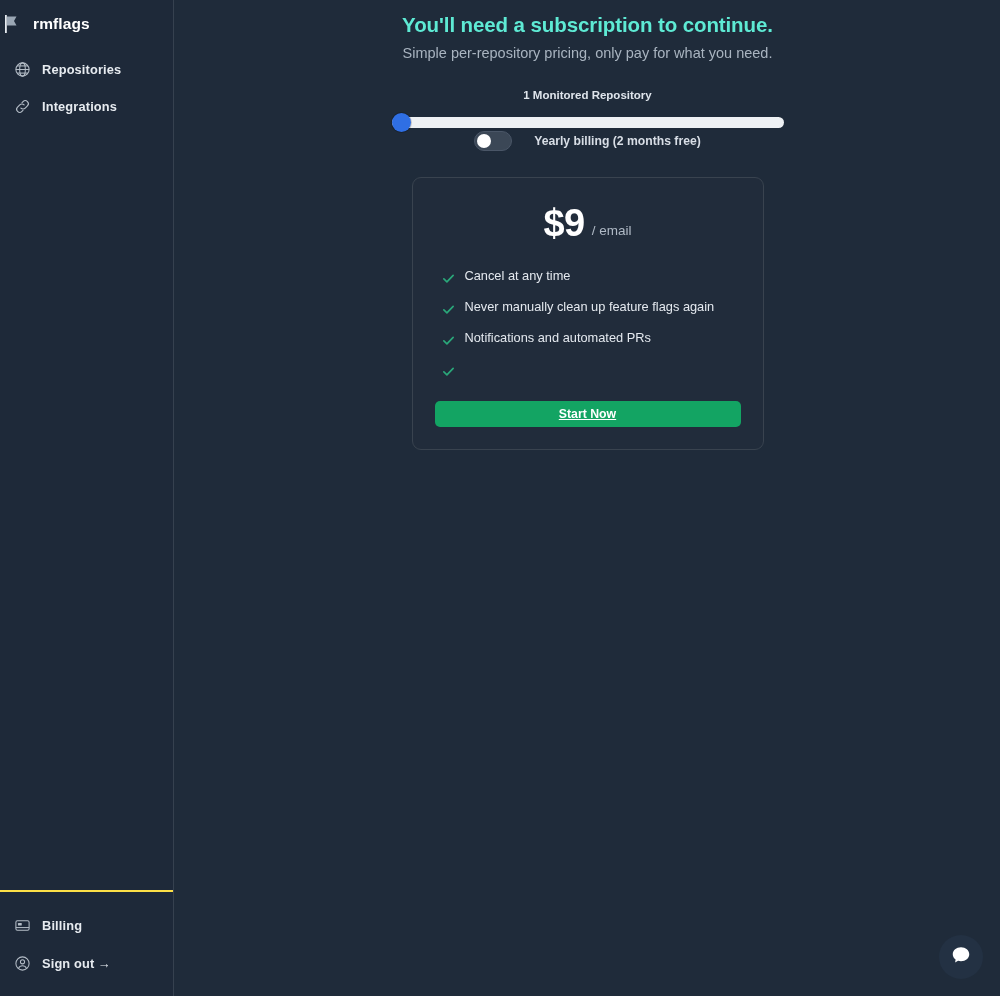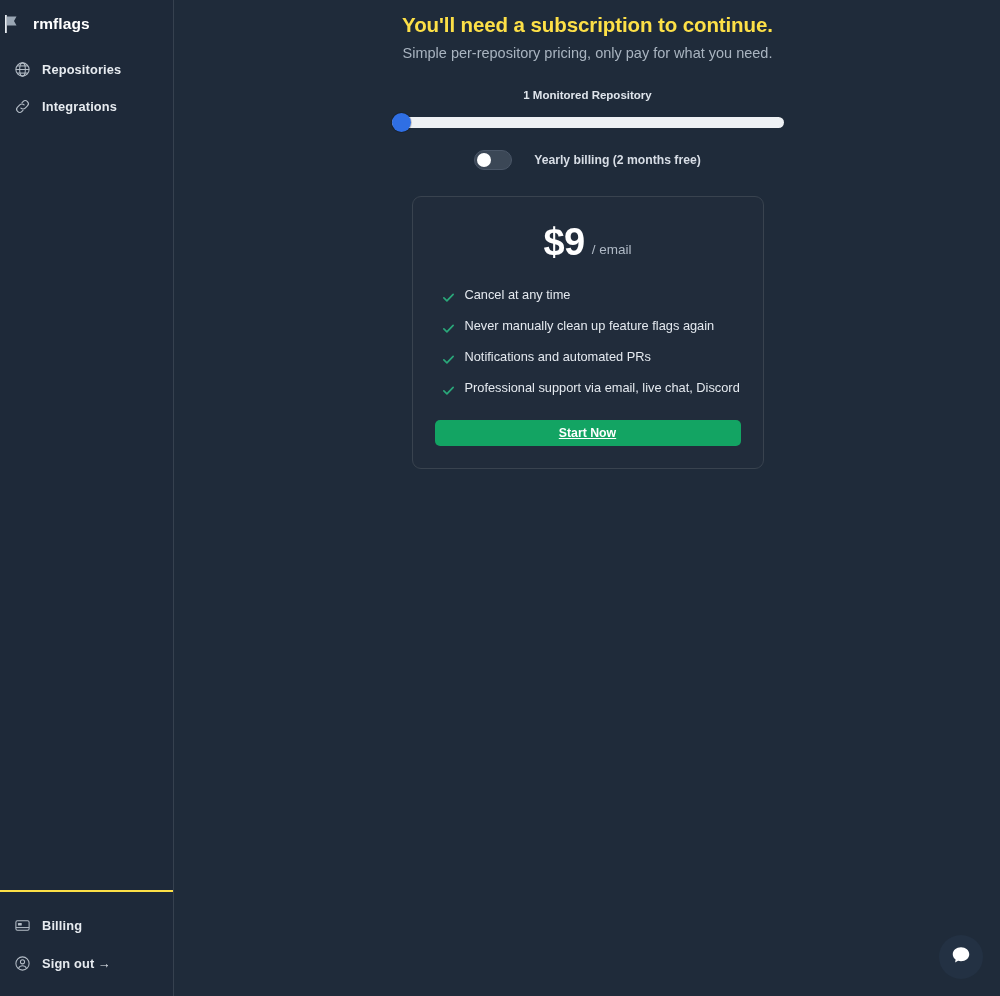--- a/index.html
+++ b/index.html
@@ -50,21 +50,21 @@
     padding-top: 14px; padding-bottom: 14px;
   }
   .nav-bottom .nav-item { height: 38px; }
 
   
   .main {
     position: absolute; left: 175px; top: 0;
     width: 825px; height: 996px;
   }
   .headline {
-    text-align: center; color: #fde047;
+    text-align: center; color: #5eead4;
     font-size: 20.5px; font-weight: bold;
     margin-top: 13px; letter-spacing: -.1px;
   }
   .subhead {
     text-align: center; color: #a9b4c0;
     font-size: 14.5px; font-weight: normal;
     margin-top: 8px;
   }
 
   
@@ -87,21 +87,21 @@
     position: absolute; left: 0; top: 0;
     width: 19px; height: 19px; border-radius: 50%;
     background: #2f6fe4;
     box-shadow: 0 0 0 1px rgba(0,0,0,.18);
     cursor: pointer;
   }
 
   
   .toggle-row {
     display: flex; align-items: center; justify-content: center;
-    gap: 22px; margin-top: 19px;
+    gap: 22px; 
   }
   .toggle {
     position: relative; width: 38px; height: 20px;
     border-radius: 10px; background: #3b4756;
     border: 1px solid #4a5667; cursor: pointer;
     flex: 0 0 38px;
   }
   .toggle-knob {
     position: absolute; left: 2px; top: 2px;
     width: 14px; height: 14px; border-radius: 50%;
@@ -276,21 +276,20 @@
               </svg>
           </span>
           <span class="feature-text">Notifications and automated PRs</span>
         </li>
         <li class="feature">
           <span class="check">
             <svg viewBox="0 0 14 14" width="13" height="13" fill="none" stroke="#2aa87a" stroke-width="1.8" stroke-linecap="round" stroke-linejoin="round">
                 <path d="M2 7.4 L5.3 10.6 L12 3.6"></path>
               </svg>
           </span>
-          <span class="feature-text">Professional support via email, live chat, Discord</span>
         </li>
       </ul>
 
       <button class="cta">Start Now</button>
     </section>
 
     <div class="chat-fab">
       <span>
         <svg viewBox="0 0 24 24" width="22" height="22">
           <path d="M12 3.6 C6.9 3.6 3 7 3 11.2 c0 2.3 1.2 4.3 3.1 5.7 l-0.5 3.2 3.2-1.7 c1.0 0.3 2.1 0.4 3.2 0.4 5.1 0 9-3.4 9-7.6 S17.1 3.6 12 3.6 Z" fill="#ffffff"></path>

